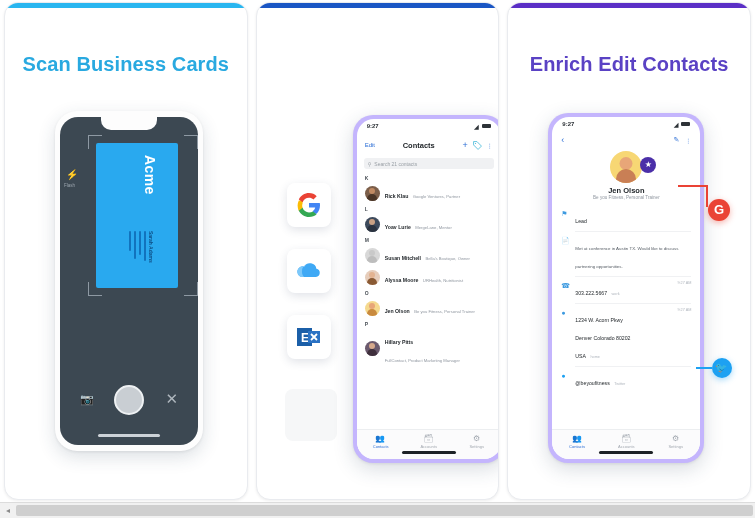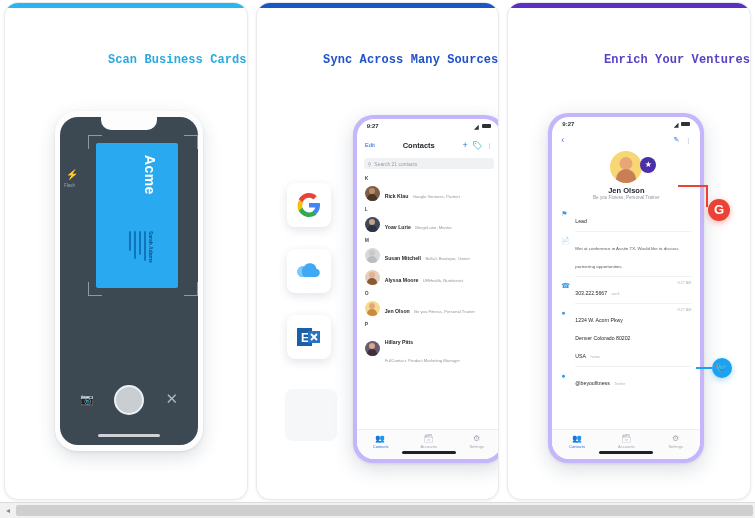--- a/index.html
+++ b/index.html
@@ -21,23 +21,22 @@
     border-radius:14px;
     overflow:hidden;
     box-shadow:0 1px 3px rgba(0,0,0,.07);
   }
   .accent{
     position:absolute; top:0; left:0; right:0; height:5px;
     border-radius:14px 14px 0 0;
   }
   .ptitle{
     position:absolute; top:50px; left:0; right:0;
-    text-align:right; font-size:12px; font-weight:bold;
+    text-align:center; font-size:20px; font-weight:bold;
     letter-spacing:.1px;
-    font-family:Liberation Mono, monospace;
   }
 
   
   .ph1{
     position:absolute; left:50px; top:108px; width:148px; height:340px;
     background:#fdfdfd; border-radius:22px;
     box-shadow:0 6px 18px rgba(40,60,90,.16), 0 1px 3px rgba(0,0,0,.08);
     padding:6px 5px;
   }
   .ph1 .screen{
@@ -249,21 +248,20 @@
           <div class="shutter"></div>
           <div class="xicon">✕</div>
         </div>
         <div class="homebar"></div>
       </div>
     </div>
   </div>
 
   <div class="panel">
     <div class="accent" style="background:#1a56c4"></div>
-    <div class="ptitle" style="color:#1f52c9">Sync Across Many Sources</div>
 
     <div class="srcs">
       <div class="src">
         <svg width="24" height="24" viewBox="0 0 24 24" aria-hidden="true">
           <path fill="#4285F4" d="M23 12.3c0-.8-.1-1.6-.2-2.3H12v4.5h6.2c-.3 1.4-1.1 2.6-2.3 3.4v2.8h3.7c2.2-2 3.4-5 3.4-8.4z"></path>
           <path fill="#34A853" d="M12 24c3.1 0 5.7-1 7.6-2.8l-3.7-2.8c-1 .7-2.3 1.1-3.9 1.1-3 0-5.5-2-6.4-4.7H1.8v2.9C3.7 21.4 7.6 24 12 24z"></path>
           <path fill="#FBBC05" d="M5.6 14.8c-.2-.7-.4-1.4-.4-2.2s.1-1.5.4-2.2V7.5H1.8C1 9 .6 10.7.6 12.6s.4 3.6 1.2 5.1l3.8-2.9z"></path>
           <path fill="#EA4335" d="M12 4.8c1.7 0 3.2.6 4.4 1.7l3.3-3.3C17.7 1.2 15.1 0 12 0 7.6 0 3.7 2.6 1.8 6.4l3.8 2.9C6.5 6.7 9 4.8 12 4.8z"></path>
         </svg>
       </div>
@@ -401,21 +399,21 @@
             <span>Settings</span>
           </div>
         </div>
         <div class="hb"></div>
       </div>
     </div>
   </div>
 
   <div class="panel">
     <div class="accent" style="background:#5b2fc6"></div>
-    <div class="ptitle" style="color:#5a42c4">Enrich Your Ventures</div>
+    <div class="ptitle" style="color:#5a42c4">Enrich Edit Contacts</div>
 
     <div class="ph ph3">
       <div class="scr">
         <div class="notch"></div>
         <div class="statusbar">
           <span>9:27</span>
           <span class="sbright">
             <span>◢</span>
             <span class="batt"></span>
           </span>

